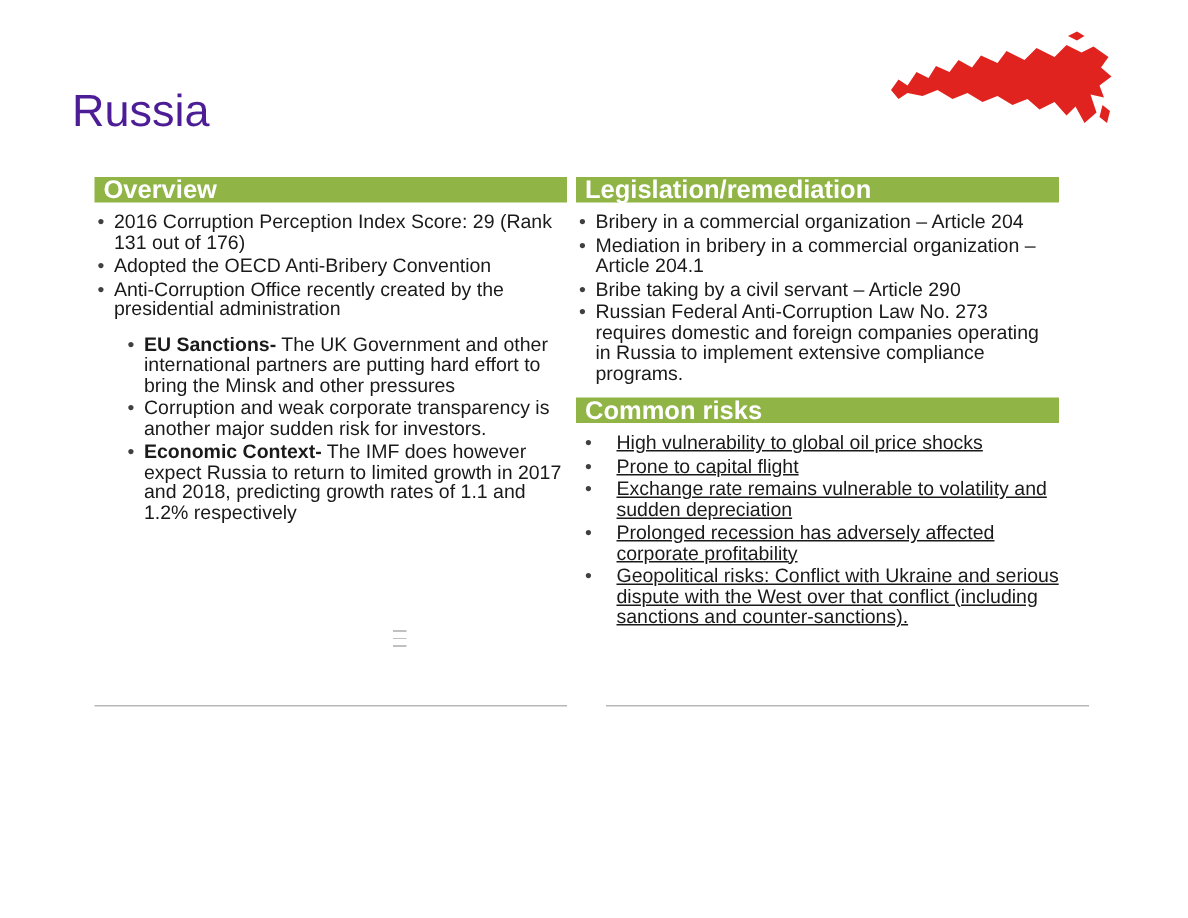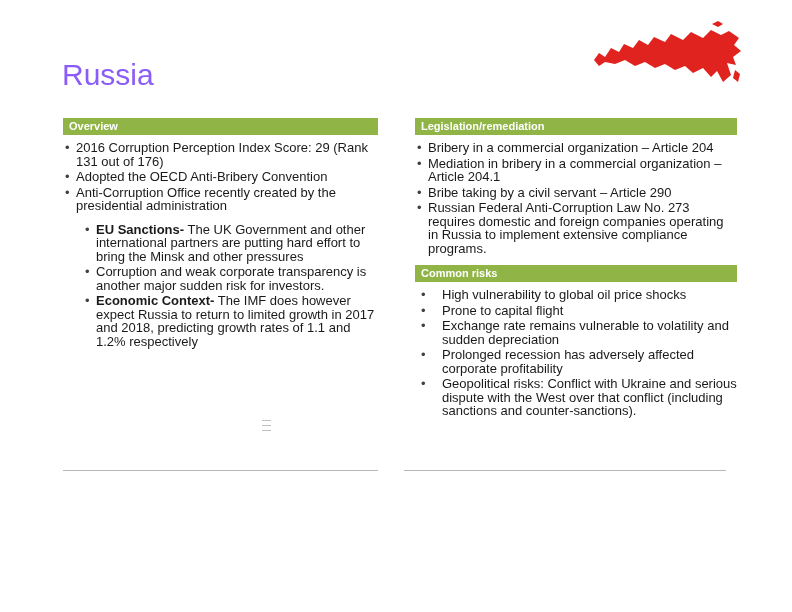--- a/index.html
+++ b/index.html
@@ -1,36 +1,36 @@
 <!DOCTYPE html>
 <html><head>
 <meta charset="utf-8">
 <style>
   html,body{margin:0;padding:0;background:#ffffff;}
   .slide{
     position:relative;width:792px;height:612px;background:#ffffff;overflow:hidden;
     font-family:"Liberation Sans", sans-serif;color:#262626;
   }
   .page-title{
-    position:absolute;left:62px;top:58px;font-size:30px;line-height:34px;
-    color:#8b5cf6;font-weight:400;letter-spacing:0;
+    position:absolute;left:48px;top:58px;font-size:30px;line-height:34px;
+    color:#4c1d95;font-weight:400;letter-spacing:0;
   }
   .map{position:absolute;left:592px;top:18px;width:152px;height:76px;}
   .col{position:absolute;top:118px;}
   .col-left{left:63px;width:315px;}
-  .col-right{left:415px;width:322px;}
+  .col-right{left:384px;width:322px;}
   .section-bar{
-    background:#90b546;color:#ffffff;font-weight:bold;font-size:11px;
+    background:#90b546;color:#ffffff;font-weight:bold;font-size:17px;
     line-height:17px;height:17px;padding:0 6px;box-sizing:border-box;
   }
   .bullets{list-style:none;margin:6px 0 10px 0;padding:0;font-size:13px;line-height:13.5px;color:#1a1a1a;}
   .bullets li{position:relative;padding-left:13px;margin:0 0 2px 0;}
   .bullets li::before{content:"\2022";position:absolute;left:2px;top:0;color:#404040;}
   .bullets.indent{margin-left:20px;}
-  .bullets.wide-gap li{padding-left:27px;}
+  .bullets.wide-gap li{padding-left:27px;text-decoration:underline;}
   .bullets.wide-gap li::before{left:6px;}
   .lead{font-weight:bold;margin-top:28px;}
   .divider{position:absolute;top:470px;height:1px;background:#b7b7b7;}
   .divider-left{left:63px;width:315px;}
   .divider-right{left:404px;width:322px;}
   .tiny-note{
     position:absolute;left:262px;top:420px;width:9px;height:14px;
     background:repeating-linear-gradient(to bottom,#c0c0c0 0 1px,transparent 1px 5px);
   }
   .gap-before-bar{margin-top:9px;}

